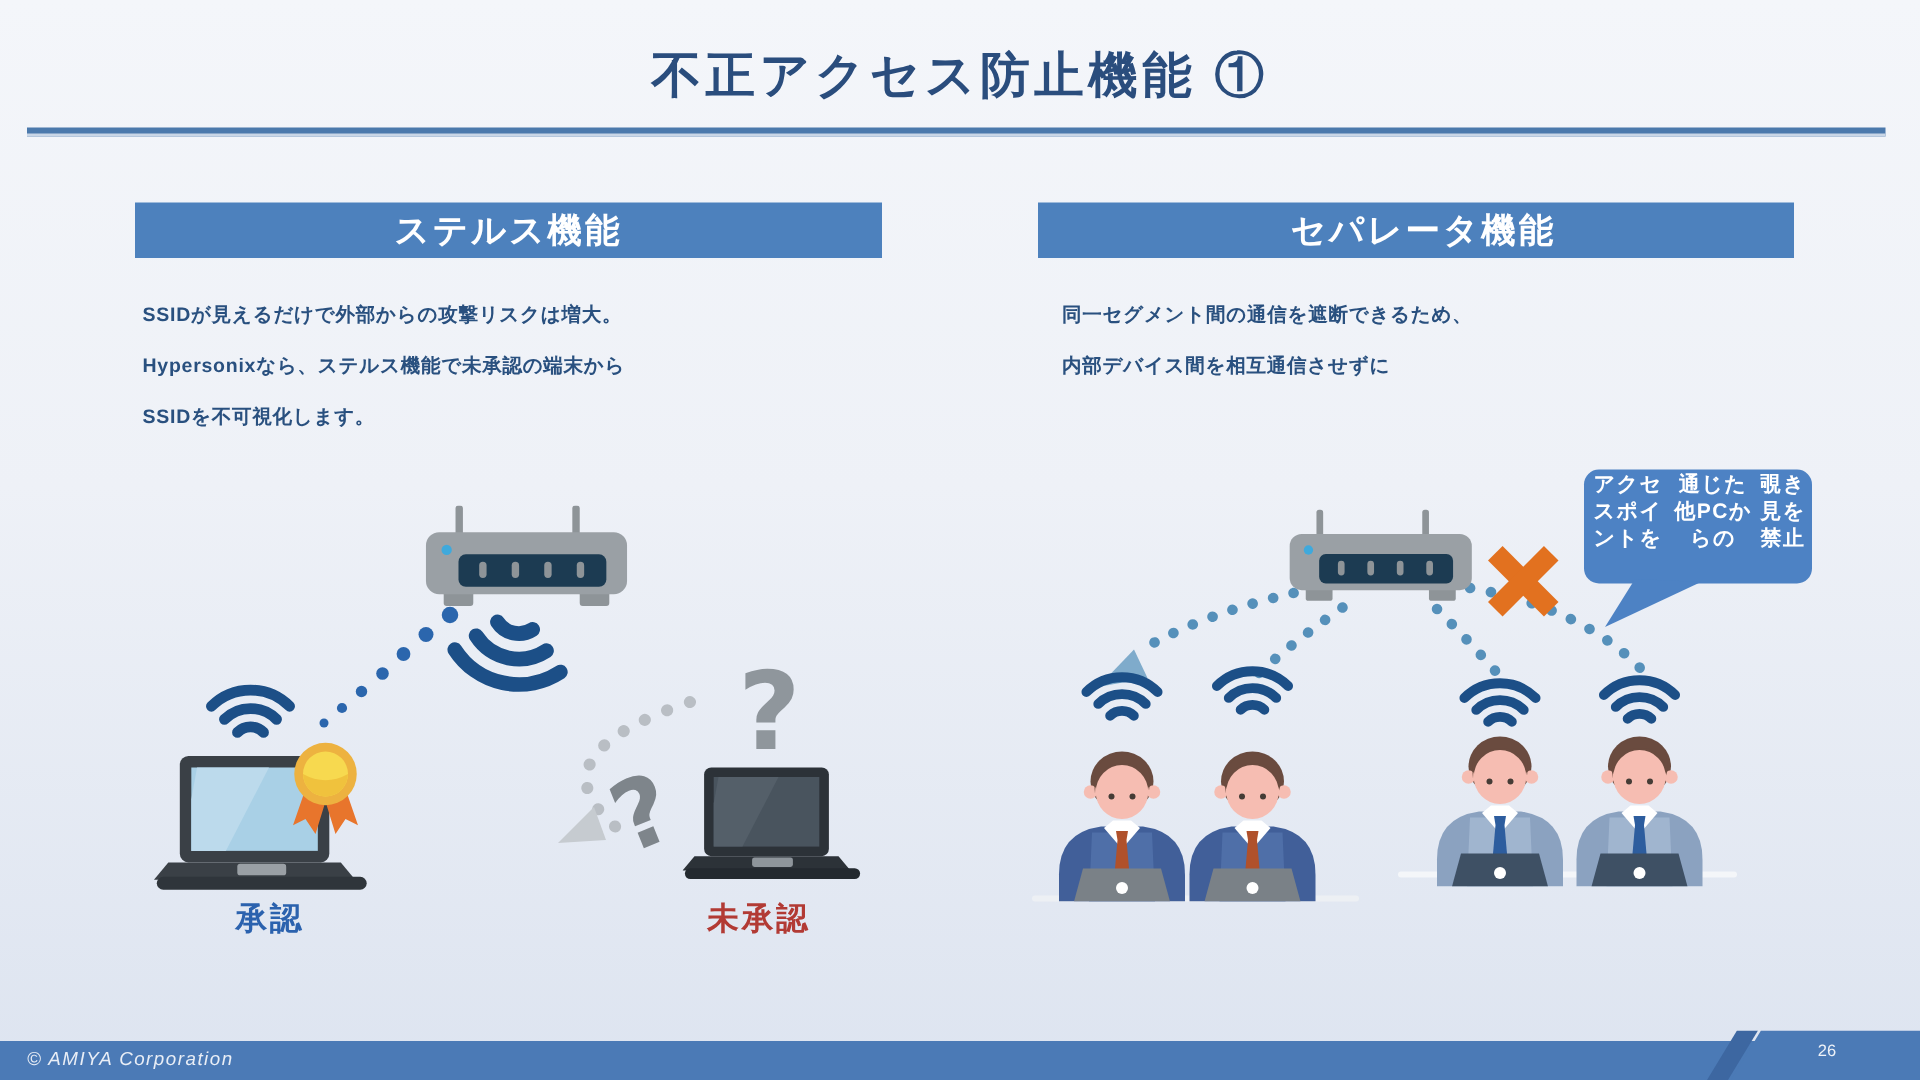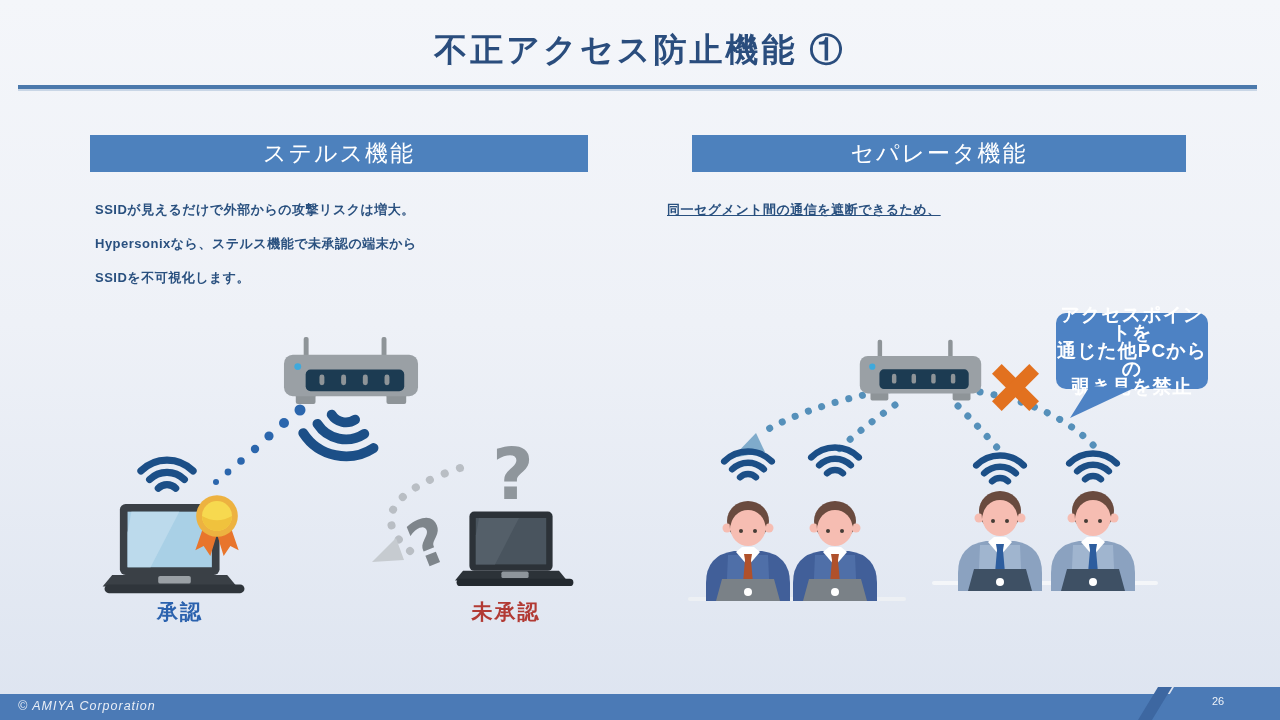--- a/index.html
+++ b/index.html
@@ -11,46 +11,46 @@
   .abs{position:absolute;}
   
   .title{
     left:0;top:28px;width:1280px;text-align:center;
     font-size:33px;font-weight:bold;color:#2a4d7d;letter-spacing:3px;
   }
   .title-rule{left:18px;top:85px;width:1239px;height:4px;background:#4b79ac;border-bottom:2px solid #c9d6e6;}
   
   .sec-header{
     top:135px;height:37px;background:#4d81bd;color:#ffffff;
-    font-size:23px;font-weight:normal;letter-spacing:2px;
+    font-size:23px;font-weight:bold;letter-spacing:2px;
     display:flex;align-items:center;justify-content:center;
   }
   .sec-header.left{left:90px;width:498px;}
-  .sec-header.right{left:692px;width:494px;}
+  .sec-header.right{left:692px;width:494px;padding-left:10px;}
   
   .body-par{font-size:13px;font-weight:bold;color:#29507f;line-height:34px;letter-spacing:0.5px;}
   .body-par.left{left:95px;top:193px;width:520px;}
-  .body-par.right{left:667px;top:193px;width:540px;text-decoration:underline;}
+  .body-par.right{left:708px;top:193px;width:540px;}
   
   .dev-label{font-size:21px;font-weight:bold;text-align:center;letter-spacing:2px;}
   .approved{left:110px;top:598px;width:140px;color:#2b62ae;}
   .unapproved{left:436px;top:598px;width:140px;color:#b23a34;}
   .bottom-msg{
     left:700px;top:620px;width:480px;text-align:center;
     font-size:23px;font-weight:bold;color:#2a5385;letter-spacing:1.5px;
   }
   
   .qmark{font-weight:bold;color:#8f969c;font-family:"DejaVu Sans",sans-serif;}
   .q-big{left:492px;top:432px;font-size:72px;}
   .q-med{left:410px;top:506px;font-size:64px;color:#7e858b;transform:rotate(-22deg);}
   
   .callout{
     left:1056px;top:313px;width:152px;height:76px;background:#4d82c4;border-radius:10px;
-    color:#fff;font-size:19px;font-weight:bold;line-height:18px;text-align:center;
-    display:flex;flex-direction:column;justify-content:center;letter-spacing:1px;
+    color:#fff;font-size:14px;font-weight:bold;line-height:18px;text-align:center;
+    display:flex;flex-direction:row;justify-content:center;letter-spacing:1px;
   }
   
   .footer-copy{left:18px;top:699px;font-size:12.5px;font-style:italic;color:#e9eef6;letter-spacing:1px;}
   .footer-page{left:1196px;top:695px;width:44px;text-align:center;font-size:11px;color:#eef2f8;}
   
   .p-left .jacket{fill:#4f6fa8}.p-left .arms{fill:#415f99}
   .p-left .tie{fill:#b0512b}.p-left .laptop{fill:#7a8187}
   .p-right .jacket{fill:#a0b5cf}.p-right .arms{fill:#8ba2c0}
   .p-right .tie{fill:#2d5d9e}.p-right .laptop{fill:#3e5064}
   .hair{fill:#6a4b3f}.skin{fill:#f6bdb2}
@@ -67,20 +67,21 @@
   <div class="abs sec-header left">ステルス機能</div>
   <div class="abs sec-header right">セパレータ機能</div>
 
   <div class="abs body-par left">
     <div>SSIDが見えるだけで外部からの攻撃リスクは増大。</div>
     <div>Hypersonixなら、ステルス機能で未承認の端末から</div>
     <div>SSIDを不可視化します。</div>
   </div>
   <div class="abs body-par right">
     <div>同一セグメント間の通信を遮断できるため、</div>
+    <div>内部デバイス間を相互通信させずに</div>
   </div>
 
   <svg class="abs" style="left:282px;top:337px;" width="138" height="71" viewBox="0 0 140 72">
     <rect x="22" y="0" width="5" height="20" rx="2" fill="#8e9498"></rect>
     <rect x="101" y="0" width="5" height="20" rx="2" fill="#8e9498"></rect>
     <rect x="14" y="58" width="20" height="10" rx="2" fill="#8e9498"></rect>
     <rect x="106" y="58" width="20" height="10" rx="2" fill="#8e9498"></rect>
     <rect x="2" y="18" width="136" height="42" rx="9" fill="#9aa0a5"></rect>
     <circle cx="16" cy="30" r="3.5" fill="#3fa9dc"></circle>
     <rect x="24" y="33" width="100" height="22" rx="5" fill="#1c3b52"></rect>

